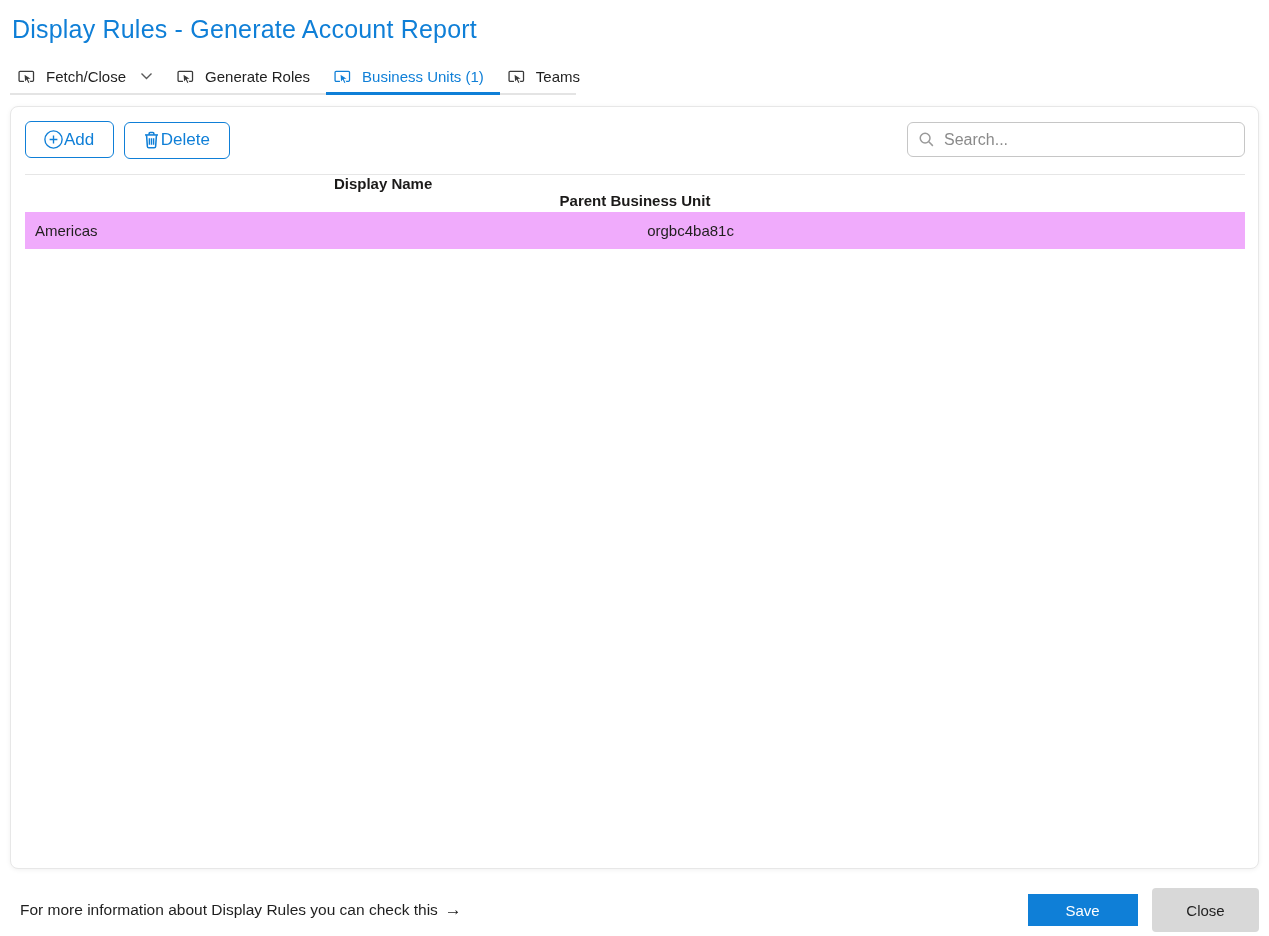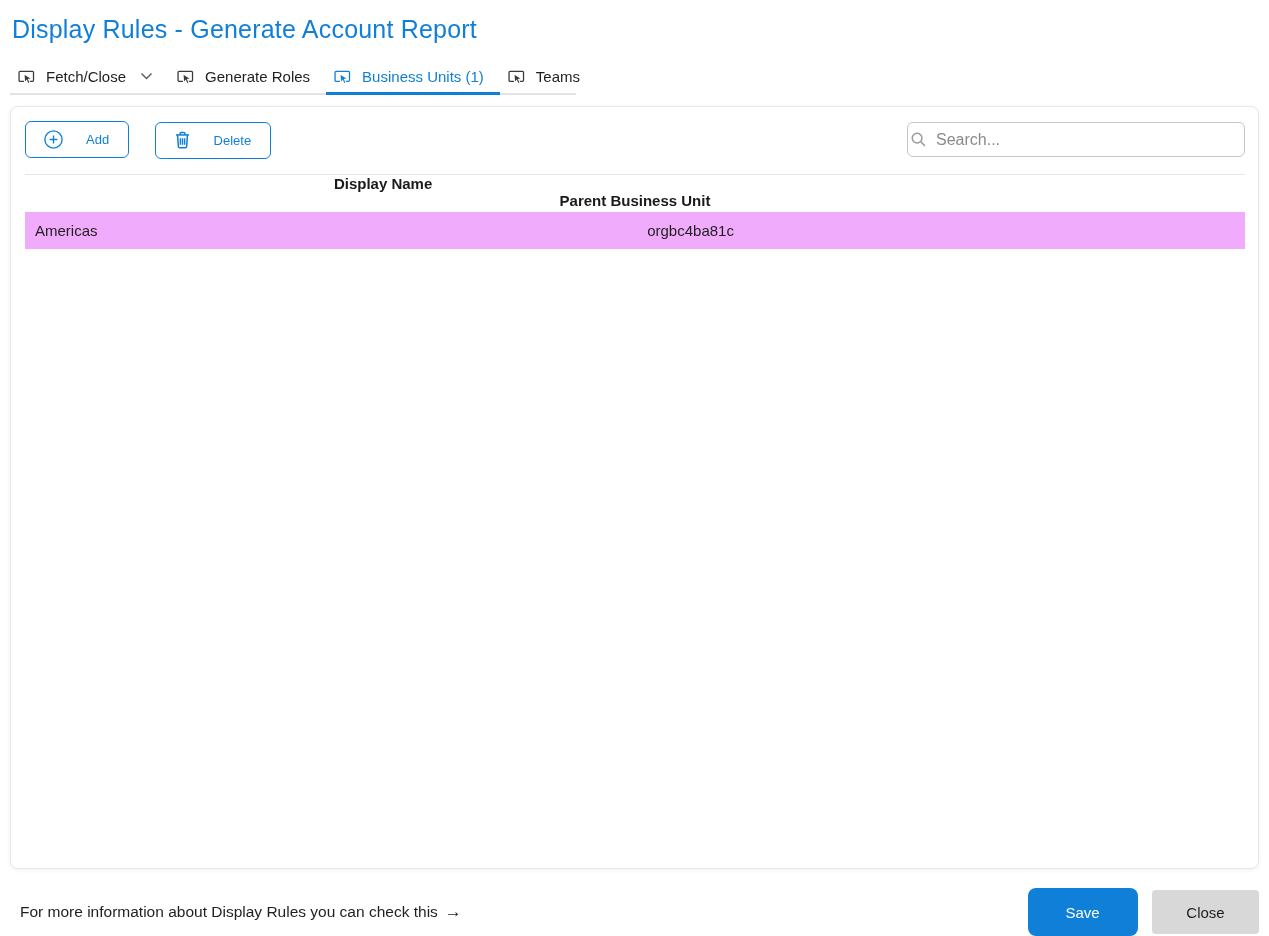--- a/index.html
+++ b/index.html
@@ -62,38 +62,37 @@
     align-items: center;
   }
   .btn-outline {
     height: 37px;
     border: 1px solid #0f7fd7;
     border-radius: 6px;
     background: #fff;
     color: #0f7fd7;
     display: inline-flex;
     align-items: center;
-    gap: 22px;
     padding: 0 19px 0 17px;
-    font-size: 13px;
-    font-family: "Liberation Sans", sans-serif;
-    cursor: pointer;
-    margin-right: 21px;
+    font-size: 17px;
+    font-family: "Liberation Sans", sans-serif;
+    cursor: pointer;
+    margin-right: 5px;
   }
   .btn-outline .btn-icon { display: inline-flex; color: #0f7fd7; }
 
   .searchbox {
     width: 338px;
     height: 35px;
     border: 1px solid #c6c6c6;
     border-radius: 6px;
     display: flex;
     align-items: center;
     gap: 9px;
-    padding: 0 2px;
+    padding: 0 10px;
     background: #fff;
   }
   .searchbox .search-icon { color: #9a9a9a; display: inline-flex; }
   .searchbox input {
     border: none;
     outline: none;
     flex: 1;
     font-size: 16px;
     font-family: "Liberation Sans", sans-serif;
     color: #333;
@@ -134,25 +133,25 @@
   .footer-info {
     font-size: 15.5px;
     color: #1f1f1f;
     display: flex;
     align-items: center;
     gap: 7px;
   }
   .info-arrow { font-size: 17px; color: #1f1f1f; cursor: pointer; }
   .btn-save {
     width: 110px;
-    height: 48px;
+    height: 32px;
     background: #0f7fd7;
     color: #ffffff;
     border: none;
-    border-radius: 8px;
+    border-radius: 0;
     font-size: 15px;
     font-family: "Liberation Sans", sans-serif;
     cursor: pointer;
   }
   .btn-close {
     width: 107px;
     height: 44px;
     background: #d8d8d8;
     color: #1f1f1f;
     border: none;

